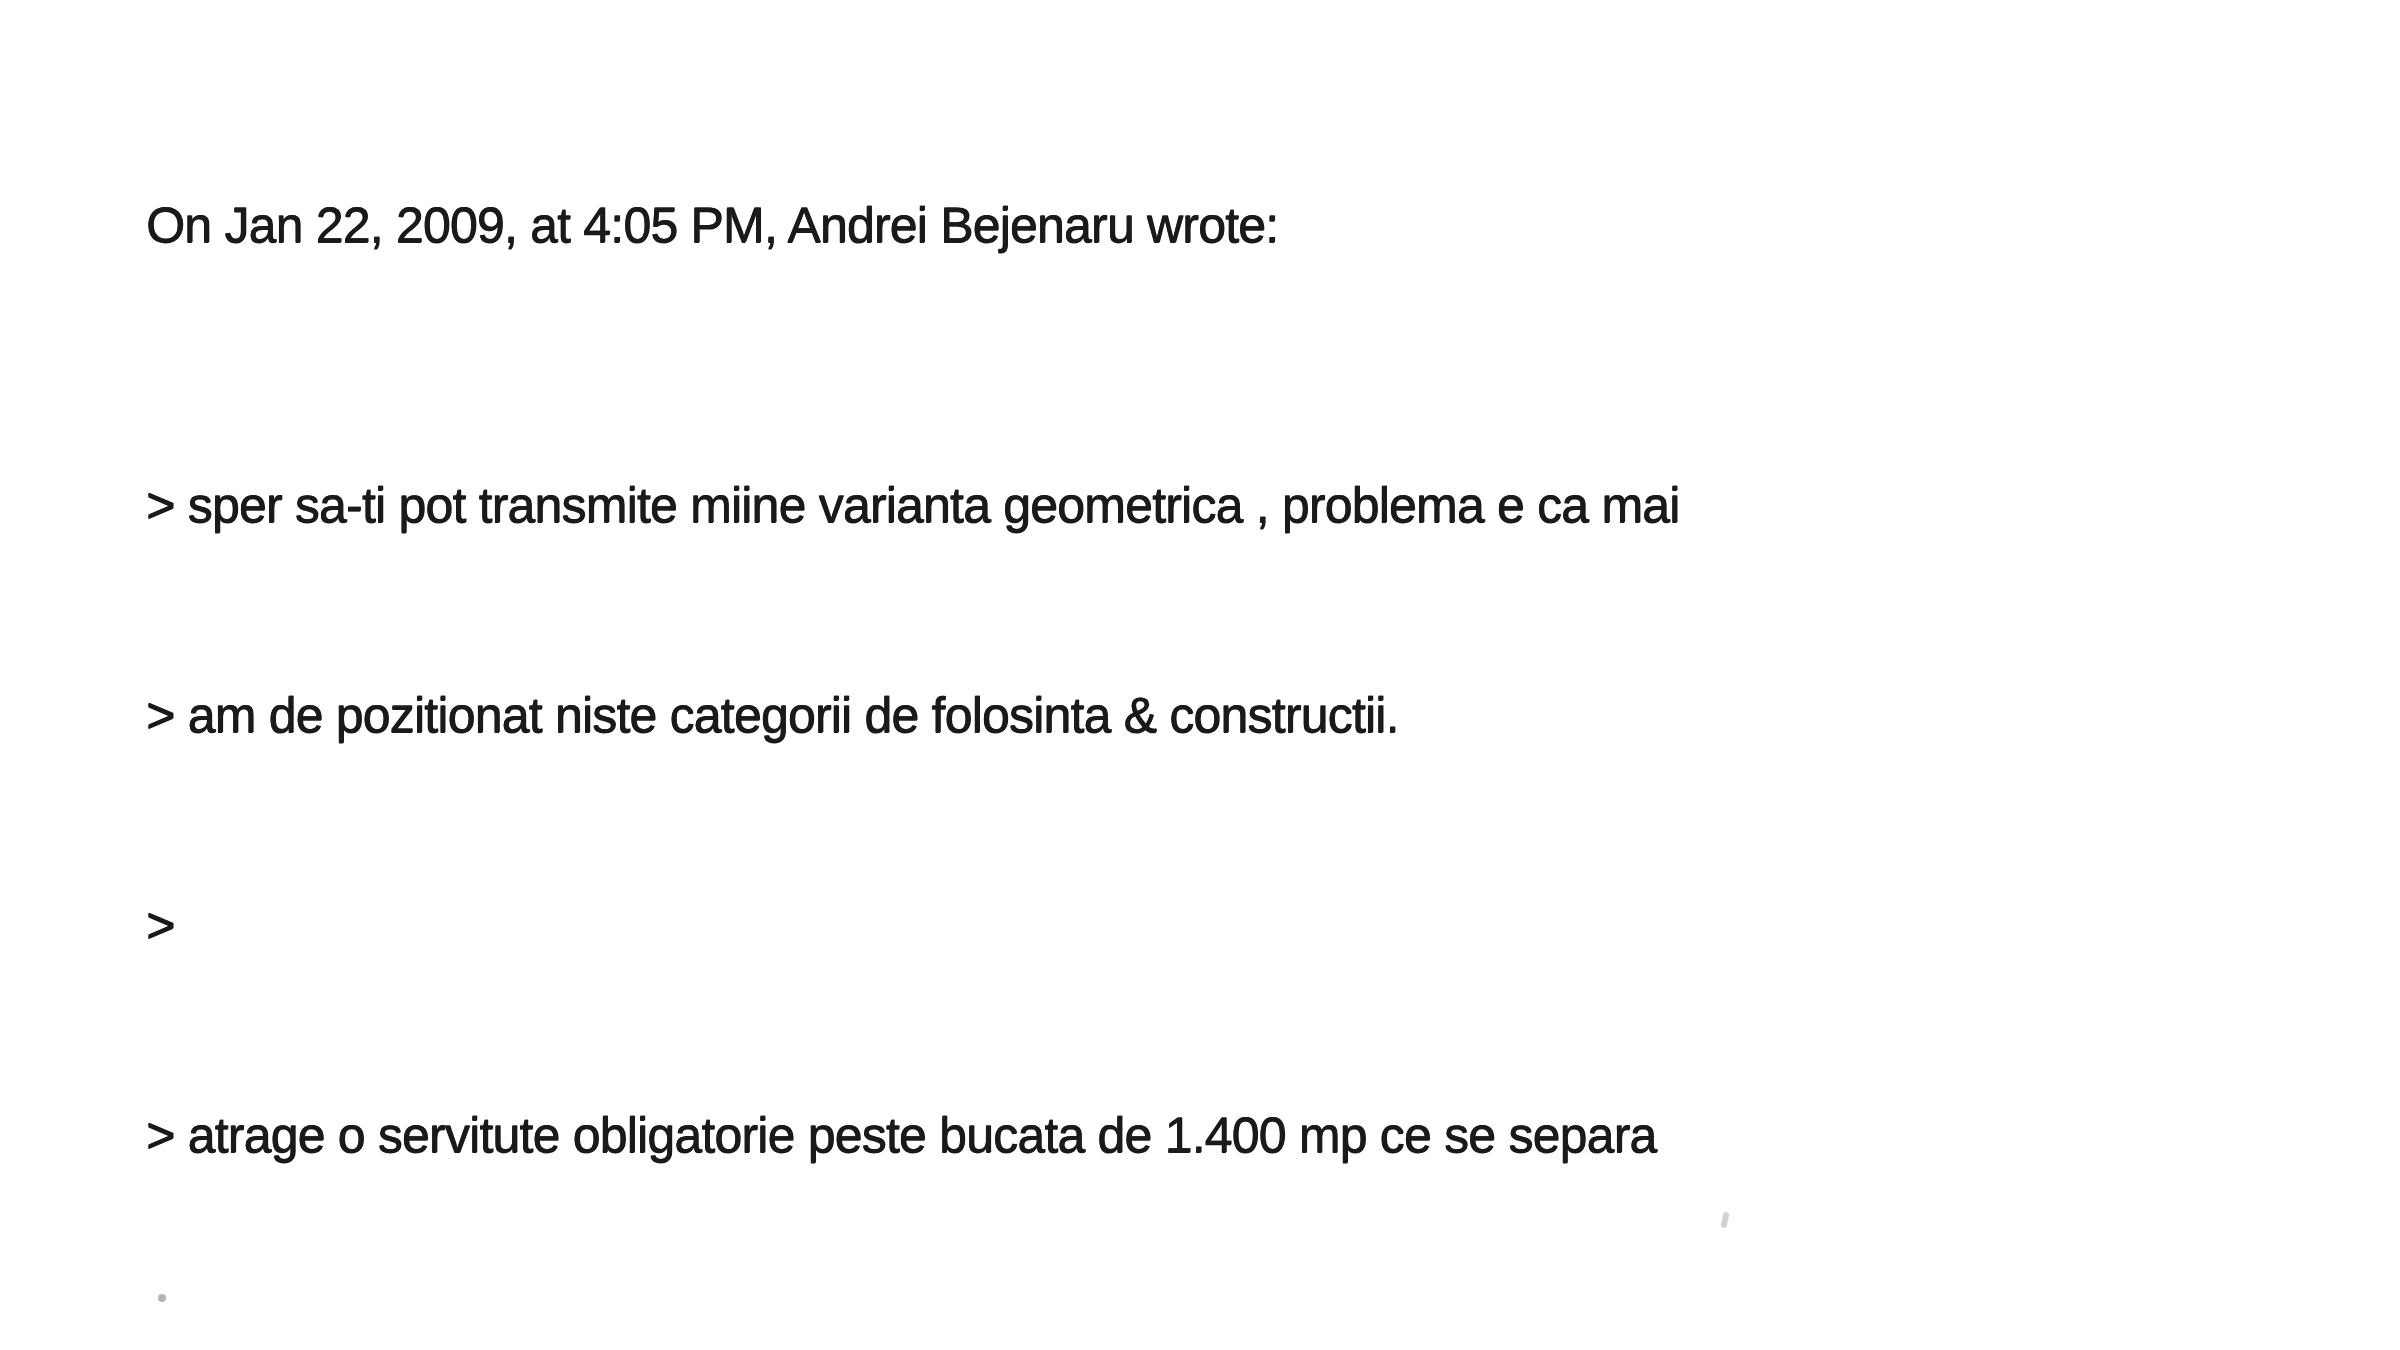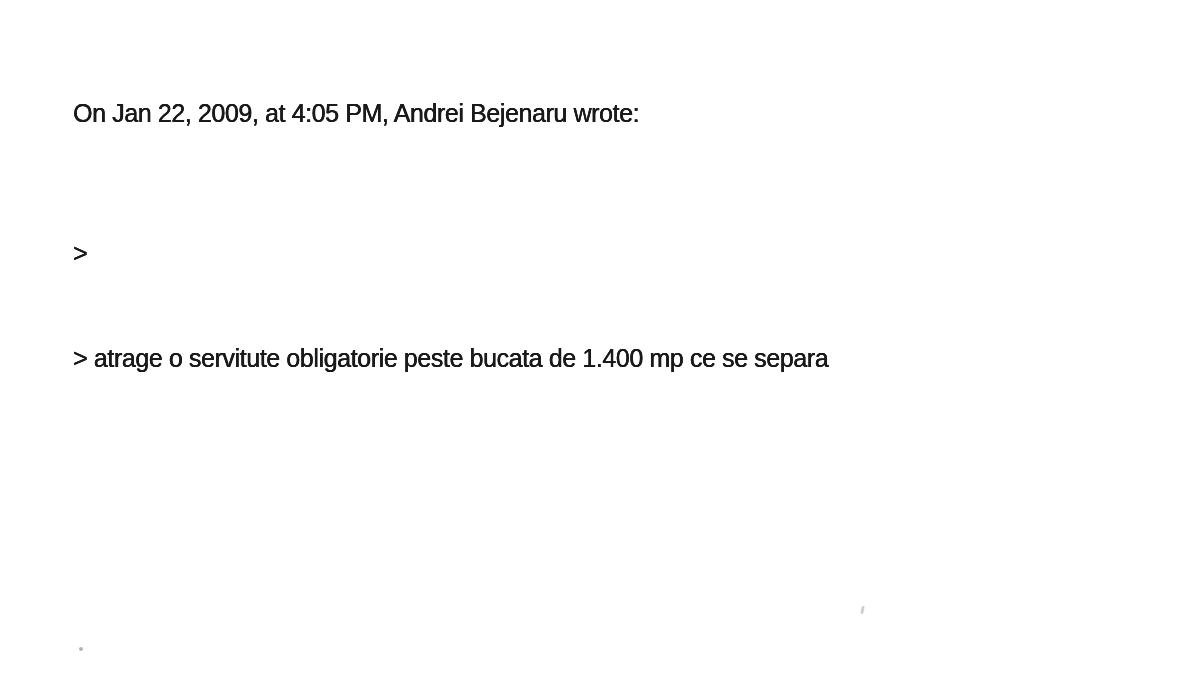--- a/index.html
+++ b/index.html
@@ -64,20 +64,22 @@
   }
 </style>
 </head>
 <body>
 
 <div class="page">
 
   <div class="scan-text attribution">On Jan 22, 2009, at 4:05 PM, Andrei Bejenaru wrote:</div>
 
   <div class="quote-block scan-text">
+    <div class="line">&gt; sper sa-ti pot transmite miine varianta geometrica , problema e ca mai</div>
+    <div class="line">&gt; am de pozitionat niste categorii de folosinta &amp; constructii.</div>
     <div class="line">&gt;</div>
     <div class="line">&gt; atrage o servitute obligatorie peste bucata de 1.400 mp ce se separa</div>
     
     
     
 
     
 
     
     

